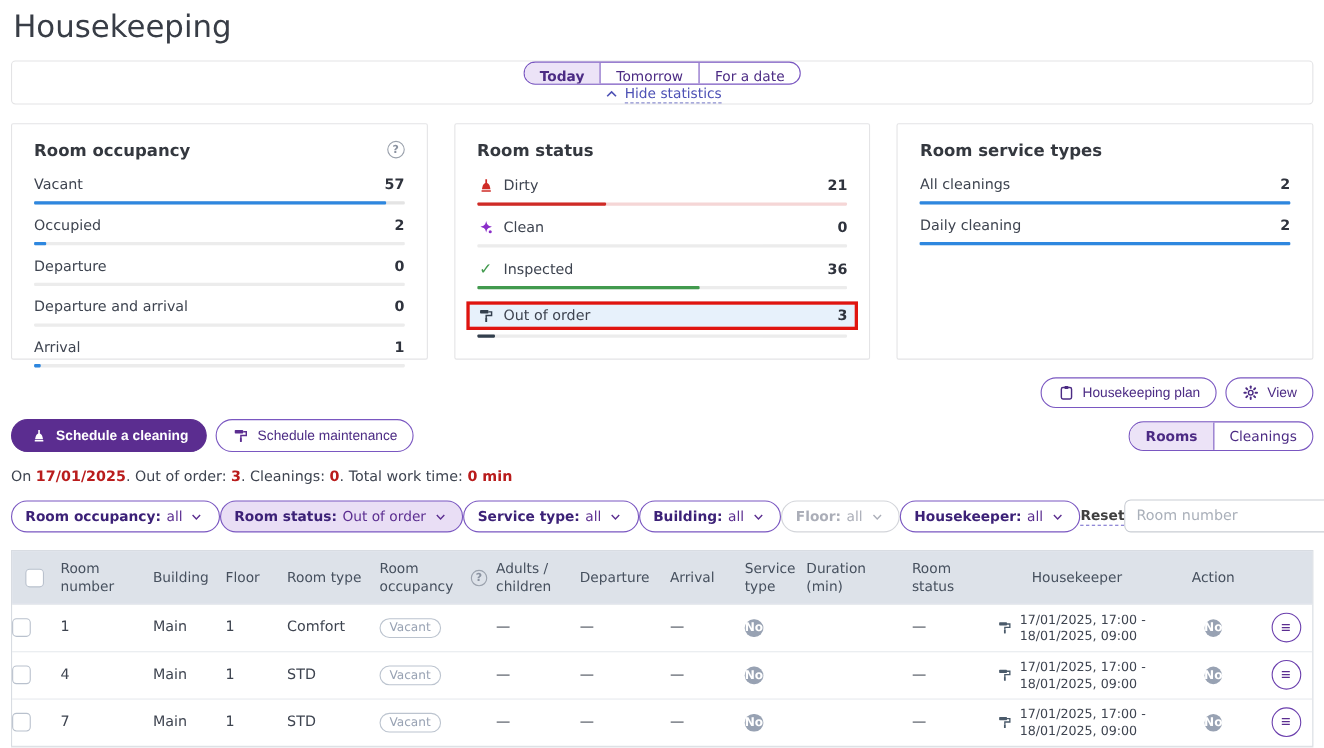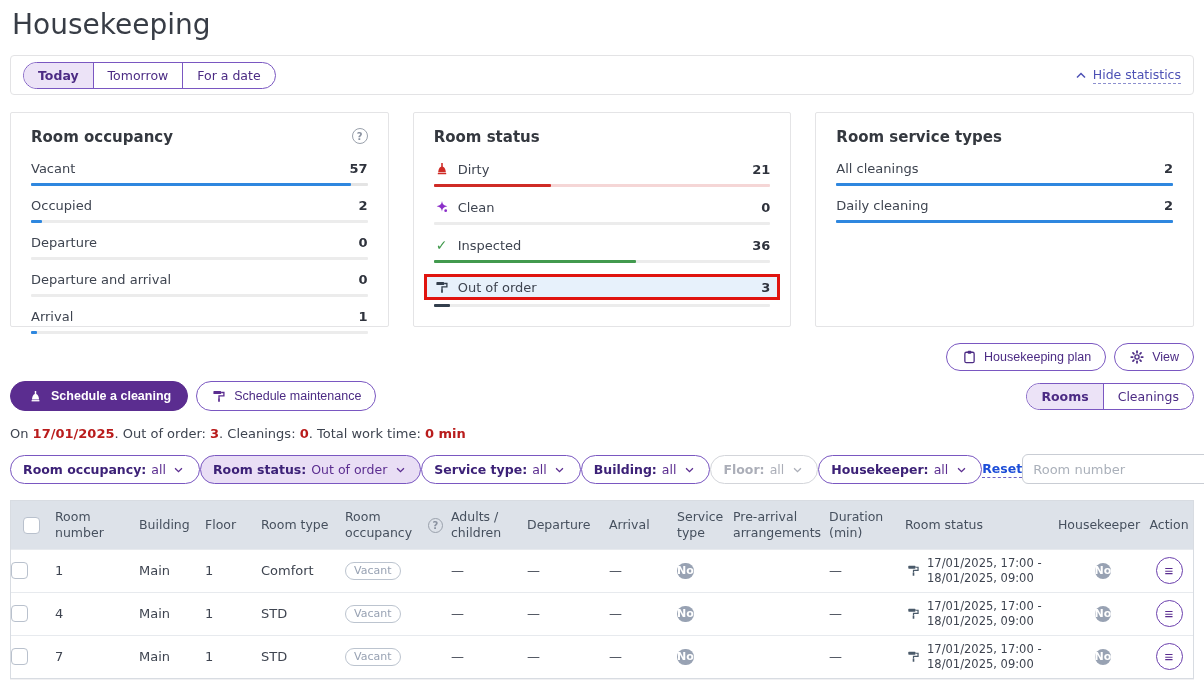--- a/index.html
+++ b/index.html
@@ -5,21 +5,21 @@
   * { margin:0; padding:0; box-sizing:border-box; }
   html,body { width:1204px; height:680px; overflow:hidden; background:#ffffff;
     font-family:"DejaVu Sans","Liberation Sans",sans-serif; color:#3e4450; font-size:13px; }
   .wrap { padding:0 10px; }
 
   
   h1.page-title { font-size:28px; font-weight:400; color:#383d46; padding:8px 0 14px 2px; }
 
   
   .tabbar { border:1px solid #e3e3e5; border-radius:4px; height:40px; display:flex;
-    align-items:center; justify-content:space-between; padding:0 12px; margin-bottom:17px; }
+    align-items:center; justify-content:space-between; padding:0 12px; margin-bottom:17px;flex-direction:column; }
   .seg { display:flex; border:1px solid #7a57c1; border-radius:16px; overflow:hidden; background:#fff; }
   .seg .seg-item { padding:5px 14px; font-size:12.5px; color:#4c2b84; cursor:pointer; border-left:1px solid #7a57c1; }
   .seg .seg-item:first-child { border-left:none; }
   .seg .seg-item.active { background:#ece3f7; font-weight:600; }
   .linklike { display:inline-flex; align-items:center; gap:4px; color:#4d51b5; font-size:12.5px; cursor:pointer;justify-content:space-between; }
   .linklike .lbl { border-bottom:1px dashed #8d90cf; padding-bottom:1px; }
   .linklike.bold .lbl { font-weight:700; border-bottom:1px dashed #6d63c9; }
 
   
   .stats { display:grid; grid-template-columns:1fr 1fr 1fr; gap:24px; margin-bottom:16px; }
@@ -381,21 +381,21 @@
     </div>
     <div class="fpill">
       <span class="f-label">Housekeeper:</span>
         <span class="f-value">all</span>
       <span class="chev sicon">
           <svg width="9" height="6" viewBox="0 0 10 7">
             <polyline points="1,1.5 5,5.5 9,1.5" fill="none" stroke="#5b2d90" stroke-width="1.5"></polyline>
           </svg>
         </span>
     </div>
-    <span class="linklike bold" style="color:#1d4ed8">
+    <span class="linklike bold" style="color:#404040">
         <span class="lbl">Reset</span>
       </span>
     <span class="spacer"></span>
     <div class="searchbox">
       <input class="search-input" type="text" placeholder="Room number" style="">
 
     </div>
   </div>
 
   <div class="table">
@@ -408,21 +408,20 @@
       <div class="cell">Floor</div>
       <div class="cell">Room type</div>
       <div class="cell" style="gap:6px">
           <span>Room occupancy</span>
           <span class="help" style="width:15px;height:15px">?</span>
         </div>
       <div class="cell">Adults / children</div>
       <div class="cell">Departure</div>
       <div class="cell">Arrival</div>
       <div class="cell">Service type</div>
-      <div class="cell">Pre-arrival arrangements</div>
       <div class="cell">Duration (min)</div>
       <div class="cell">Room status</div>
       <div class="cell hk-head">Housekeeper</div>
       <div class="cell center">Action</div>
     </div>
 
     <div class="trow tbody-row">
       <div class="cell first">
           <span class="checkbox"></span>
         </div>

